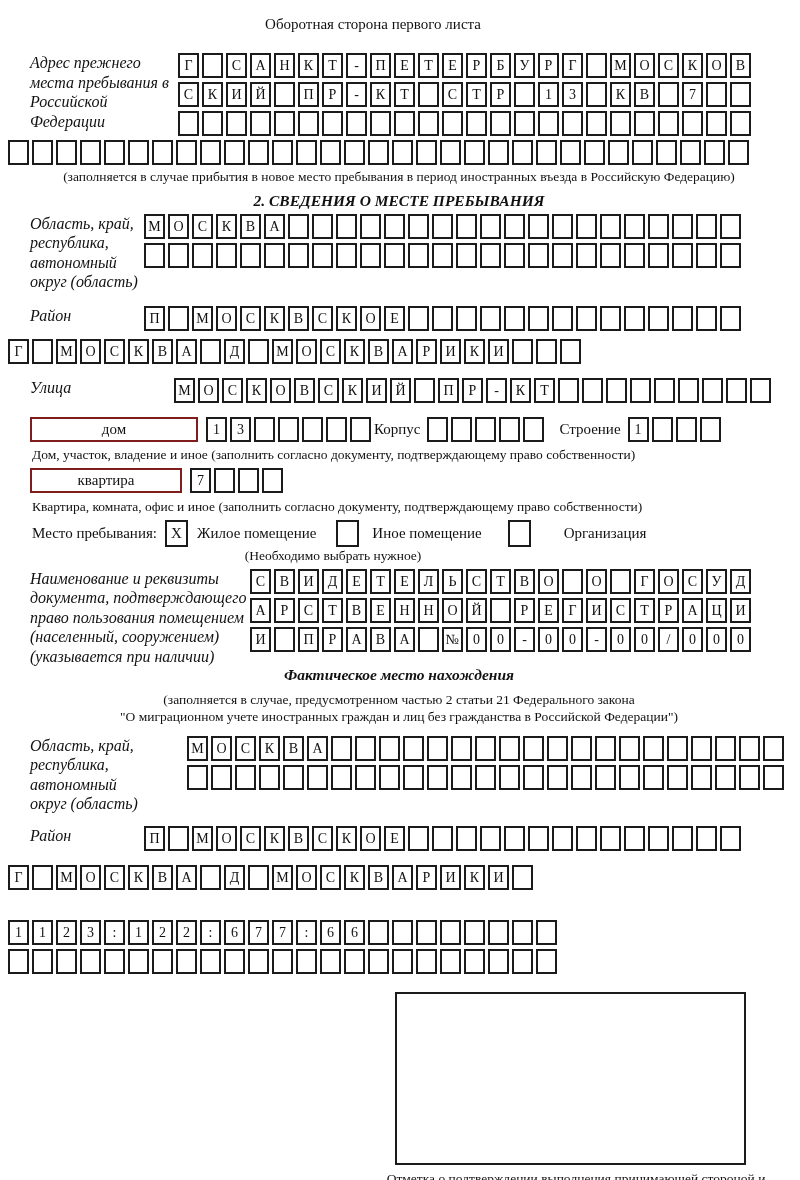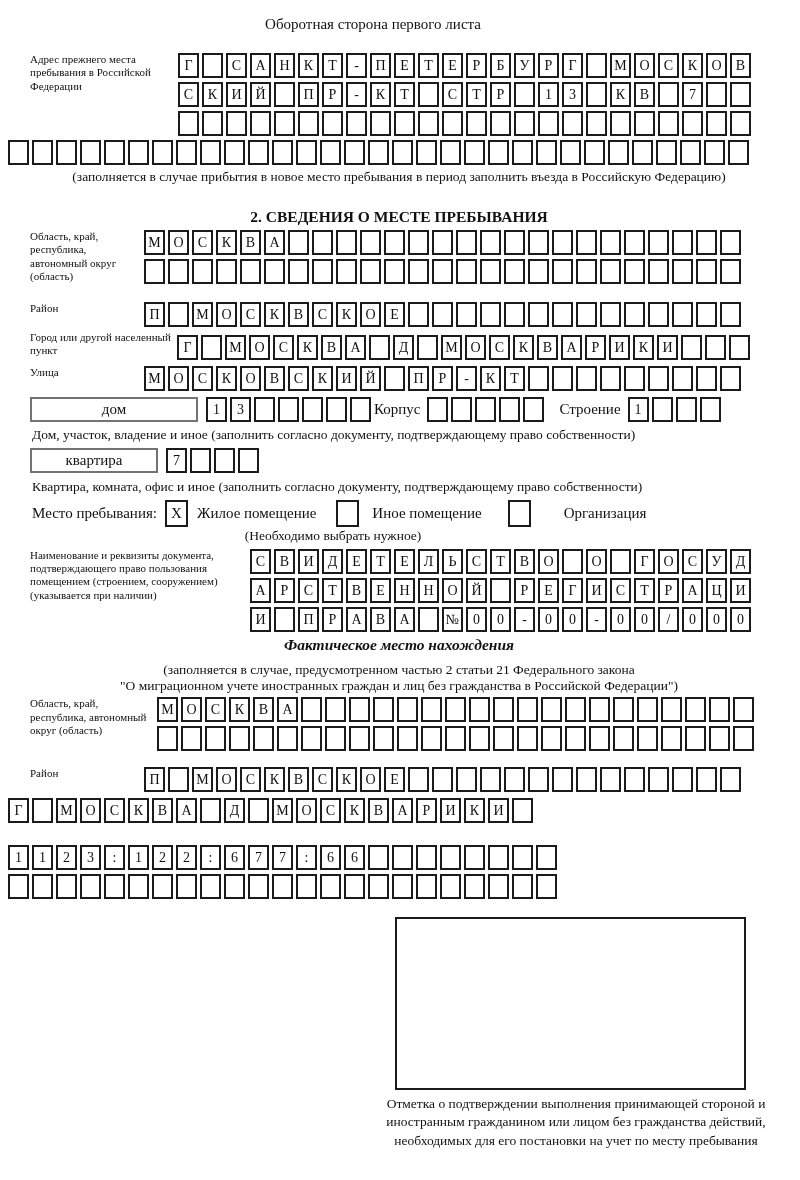--- a/index.html
+++ b/index.html
@@ -4,104 +4,103 @@
 <style>
   html,body{margin:0;padding:0;background:#fff;}
   body{
     width:800px;height:1180px;overflow:hidden;
     font-family:"Liberation Serif","DejaVu Serif",serif;
     color:#111;position:relative;
   }
   .sheet{padding:16px 10px 0 8px;}
   .hdr-note{text-align:center;font-size:15px;padding-right:52px;}
   .frow{display:flex;align-items:flex-start;}
-  .lbl{font-size:11px;line-height:1.22;flex:0 0 auto;}
+  .lbl{font-size:16px;line-height:1.22;flex:0 0 auto;font-style:italic;}
   .cellrows{flex:0 0 auto;}
   .cellrow{white-space:nowrap;height:25px;margin-bottom:4px;}
   .cell,.chk{
     display:inline-block;box-sizing:border-box;
     width:21px;height:25px;margin-right:3px;
     border:2px solid #1b1b1b;
     font-size:14px;line-height:21px;text-align:center;
     vertical-align:top;overflow:hidden;
   }
   .chk{width:23px;height:27px;line-height:23px;font-size:15px;}
   .caption{font-size:13.5px;line-height:1.25;}
   .caption.center{text-align:center;}
   .sec-title{text-align:center;font-weight:bold;font-size:15.5px;}
   .bigbox{
     display:inline-block;box-sizing:border-box;height:25px;
-    border:2px solid #737373;text-align:center;font-size:15px;line-height:21px;
+    border:2px solid #7f1d1d;text-align:center;font-size:15px;line-height:21px;
     vertical-align:top;margin-right:8px;
   }
   .inline-lbl{display:inline-block;font-size:15px;line-height:25px;vertical-align:top;}
   .stamp-box{box-sizing:border-box;width:351px;height:173px;border:2px solid #1b1b1b;margin-left:387px;}
   .stamp-caption{width:424px;margin-left:356px;text-align:center;font-size:13.5px;line-height:1.35;margin-top:5px;}
-  .mt2{margin-top:2px;} .mt4{margin-top:4px;} .mt6{margin-top:22px;}
+  .mt2{margin-top:10px;gap:30px;} .mt4{margin-top:4px;} .mt6{margin-top:6px;font-style:italic;}
 </style>
 </head>
 <body>
 
 <div class="sheet">
 
   <div class="hdr-note">Оборотная сторона первого листа</div>
 
   <div class="frow" style="margin-top:20px;">
     <div class="lbl" style="width:148px;margin-left:22px;">Адрес прежнего места пребывания в Российской Федерации</div>
     <div class="cellrows">
       <div class="cellrow"><span class="cell">Г</span><span class="cell"></span><span class="cell">С</span><span class="cell">А</span><span class="cell">Н</span><span class="cell">К</span><span class="cell">Т</span><span class="cell">-</span><span class="cell">П</span><span class="cell">Е</span><span class="cell">Т</span><span class="cell">Е</span><span class="cell">Р</span><span class="cell">Б</span><span class="cell">У</span><span class="cell">Р</span><span class="cell">Г</span><span class="cell"></span><span class="cell">М</span><span class="cell">О</span><span class="cell">С</span><span class="cell">К</span><span class="cell">О</span><span class="cell">В</span></div>
       <div class="cellrow"><span class="cell">С</span><span class="cell">К</span><span class="cell">И</span><span class="cell">Й</span><span class="cell"></span><span class="cell">П</span><span class="cell">Р</span><span class="cell">-</span><span class="cell">К</span><span class="cell">Т</span><span class="cell"></span><span class="cell">С</span><span class="cell">Т</span><span class="cell">Р</span><span class="cell"></span><span class="cell">1</span><span class="cell">3</span><span class="cell"></span><span class="cell">К</span><span class="cell">В</span><span class="cell"></span><span class="cell">7</span><span class="cell"></span><span class="cell"></span></div>
       <div class="cellrow"><span class="cell"></span><span class="cell"></span><span class="cell"></span><span class="cell"></span><span class="cell"></span><span class="cell"></span><span class="cell"></span><span class="cell"></span><span class="cell"></span><span class="cell"></span><span class="cell"></span><span class="cell"></span><span class="cell"></span><span class="cell"></span><span class="cell"></span><span class="cell"></span><span class="cell"></span><span class="cell"></span><span class="cell"></span><span class="cell"></span><span class="cell"></span><span class="cell"></span><span class="cell"></span><span class="cell"></span></div>
     </div>
   </div>
   <div class="cellrow"><span class="cell"></span><span class="cell"></span><span class="cell"></span><span class="cell"></span><span class="cell"></span><span class="cell"></span><span class="cell"></span><span class="cell"></span><span class="cell"></span><span class="cell"></span><span class="cell"></span><span class="cell"></span><span class="cell"></span><span class="cell"></span><span class="cell"></span><span class="cell"></span><span class="cell"></span><span class="cell"></span><span class="cell"></span><span class="cell"></span><span class="cell"></span><span class="cell"></span><span class="cell"></span><span class="cell"></span><span class="cell"></span><span class="cell"></span><span class="cell"></span><span class="cell"></span><span class="cell"></span><span class="cell"></span><span class="cell"></span></div>
-  <div class="caption center">(заполняется в случае прибытия в новое место пребывания в период заполнить въезда в Российскую Федерацию)</div>
+  <div class="caption center">(заполняется в случае прибытия в новое место пребывания в период иностранных въезда в Российскую Федерацию)</div>
 
   <div class="sec-title mt6">2. СВЕДЕНИЯ О МЕСТЕ ПРЕБЫВАНИЯ</div>
 
   <div class="frow mt4">
     <div class="lbl" style="width:114px;margin-left:22px;">Область, край, республика, автономный округ (область)</div>
     <div class="cellrows">
       <div class="cellrow"><span class="cell">М</span><span class="cell">О</span><span class="cell">С</span><span class="cell">К</span><span class="cell">В</span><span class="cell">А</span><span class="cell"></span><span class="cell"></span><span class="cell"></span><span class="cell"></span><span class="cell"></span><span class="cell"></span><span class="cell"></span><span class="cell"></span><span class="cell"></span><span class="cell"></span><span class="cell"></span><span class="cell"></span><span class="cell"></span><span class="cell"></span><span class="cell"></span><span class="cell"></span><span class="cell"></span><span class="cell"></span><span class="cell"></span></div>
       <div class="cellrow"><span class="cell"></span><span class="cell"></span><span class="cell"></span><span class="cell"></span><span class="cell"></span><span class="cell"></span><span class="cell"></span><span class="cell"></span><span class="cell"></span><span class="cell"></span><span class="cell"></span><span class="cell"></span><span class="cell"></span><span class="cell"></span><span class="cell"></span><span class="cell"></span><span class="cell"></span><span class="cell"></span><span class="cell"></span><span class="cell"></span><span class="cell"></span><span class="cell"></span><span class="cell"></span><span class="cell"></span><span class="cell"></span></div>
     </div>
   </div>
 
   <div class="frow" style="margin-top:14px;">
     <div class="lbl" style="width:114px;margin-left:22px;">Район</div>
     <div class="cellrow"><span class="cell">П</span><span class="cell"></span><span class="cell">М</span><span class="cell">О</span><span class="cell">С</span><span class="cell">К</span><span class="cell">В</span><span class="cell">С</span><span class="cell">К</span><span class="cell">О</span><span class="cell">Е</span><span class="cell"></span><span class="cell"></span><span class="cell"></span><span class="cell"></span><span class="cell"></span><span class="cell"></span><span class="cell"></span><span class="cell"></span><span class="cell"></span><span class="cell"></span><span class="cell"></span><span class="cell"></span><span class="cell"></span><span class="cell"></span></div>
   </div>
 
   <div class="frow">
-    <div class="lbl" style="width:147px;margin-left:22px;">Город или другой населенный пункт</div>
     <div class="cellrow mt4"><span class="cell">Г</span><span class="cell"></span><span class="cell">М</span><span class="cell">О</span><span class="cell">С</span><span class="cell">К</span><span class="cell">В</span><span class="cell">А</span><span class="cell"></span><span class="cell">Д</span><span class="cell"></span><span class="cell">М</span><span class="cell">О</span><span class="cell">С</span><span class="cell">К</span><span class="cell">В</span><span class="cell">А</span><span class="cell">Р</span><span class="cell">И</span><span class="cell">К</span><span class="cell">И</span><span class="cell"></span><span class="cell"></span><span class="cell"></span></div>
   </div>
 
   <div class="frow mt2">
     <div class="lbl" style="width:114px;margin-left:22px;">Улица</div>
     <div class="cellrow"><span class="cell">М</span><span class="cell">О</span><span class="cell">С</span><span class="cell">К</span><span class="cell">О</span><span class="cell">В</span><span class="cell">С</span><span class="cell">К</span><span class="cell">И</span><span class="cell">Й</span><span class="cell"></span><span class="cell">П</span><span class="cell">Р</span><span class="cell">-</span><span class="cell">К</span><span class="cell">Т</span><span class="cell"></span><span class="cell"></span><span class="cell"></span><span class="cell"></span><span class="cell"></span><span class="cell"></span><span class="cell"></span><span class="cell"></span><span class="cell"></span></div>
   </div>
 
   <div class="mt2" style="white-space:nowrap;">
     <span style="display:inline-block;width:22px;"></span><span class="bigbox" style="width:168px;">дом</span><span class="cellrow" style="display:inline-block;"><span class="cell">1</span><span class="cell">3</span><span class="cell"></span><span class="cell"></span><span class="cell"></span><span class="cell"></span><span class="cell"></span></span><span class="inline-lbl" style="margin-right:7px;">Корпус</span><span class="cellrow" style="display:inline-block;"><span class="cell"></span><span class="cell"></span><span class="cell"></span><span class="cell"></span><span class="cell"></span></span><span class="inline-lbl" style="margin-left:12px;margin-right:7px;">Строение</span><span class="cellrow" style="display:inline-block;"><span class="cell">1</span><span class="cell"></span><span class="cell"></span><span class="cell"></span></span>
   </div>
   <div class="caption" style="margin-left:24px;margin-top:1px;">Дом, участок, владение и иное (заполнить согласно документу, подтверждающему право собственности)</div>
 
   <div class="mt4" style="white-space:nowrap;">
-    <span style="display:inline-block;width:22px;"></span><span class="bigbox" style="width:128px;">квартира</span><span class="cellrow" style="display:inline-block;"><span class="cell">7</span><span class="cell"></span><span class="cell"></span><span class="cell"></span></span>
+    <span style="display:inline-block;width:22px;"></span><span class="bigbox" style="width:152px;">квартира</span><span class="cellrow" style="display:inline-block;"><span class="cell">7</span><span class="cell"></span><span class="cell"></span><span class="cell"></span></span>
   </div>
   <div class="caption" style="margin-left:24px;margin-top:2px;">Квартира, комната, офис и иное (заполнить согласно документу, подтверждающему право собственности)</div>
 
   <div class="mt4" style="white-space:nowrap;margin-left:24px;">
     <span class="inline-lbl" style="margin-right:8px;line-height:27px;">Место пребывания:</span><span class="chk">X</span><span class="inline-lbl" style="margin-left:6px;margin-right:20px;line-height:27px;">Жилое помещение</span><span class="chk"></span><span class="inline-lbl" style="margin-left:10px;margin-right:26px;line-height:27px;">Иное помещение</span><span class="chk"></span><span class="inline-lbl" style="margin-left:30px;line-height:27px;">Организация</span>
   </div>
   <div class="caption" style="text-align:center;width:650px;margin-top:1px;">(Необходимо выбрать нужное)</div>
 
   <div class="frow mt4">
-    <div class="lbl" style="width:218px;margin-left:22px;">Наименование и реквизиты документа, подтверждающего право пользования помещением (строением, сооружением) (указывается при наличии)</div>
+    <div class="lbl" style="width:218px;margin-left:22px;">Наименование и реквизиты документа, подтверждающего право пользования помещением (населенный, сооружением) (указывается при наличии)</div>
     <div class="cellrows" style="margin-left:2px;">
       <div class="cellrow"><span class="cell">С</span><span class="cell">В</span><span class="cell">И</span><span class="cell">Д</span><span class="cell">Е</span><span class="cell">Т</span><span class="cell">Е</span><span class="cell">Л</span><span class="cell">Ь</span><span class="cell">С</span><span class="cell">Т</span><span class="cell">В</span><span class="cell">О</span><span class="cell"></span><span class="cell">О</span><span class="cell"></span><span class="cell">Г</span><span class="cell">О</span><span class="cell">С</span><span class="cell">У</span><span class="cell">Д</span></div>
       <div class="cellrow"><span class="cell">А</span><span class="cell">Р</span><span class="cell">С</span><span class="cell">Т</span><span class="cell">В</span><span class="cell">Е</span><span class="cell">Н</span><span class="cell">Н</span><span class="cell">О</span><span class="cell">Й</span><span class="cell"></span><span class="cell">Р</span><span class="cell">Е</span><span class="cell">Г</span><span class="cell">И</span><span class="cell">С</span><span class="cell">Т</span><span class="cell">Р</span><span class="cell">А</span><span class="cell">Ц</span><span class="cell">И</span></div>
       <div class="cellrow"><span class="cell">И</span><span class="cell"></span><span class="cell">П</span><span class="cell">Р</span><span class="cell">А</span><span class="cell">В</span><span class="cell">А</span><span class="cell"></span><span class="cell">№</span><span class="cell">0</span><span class="cell">0</span><span class="cell">-</span><span class="cell">0</span><span class="cell">0</span><span class="cell">-</span><span class="cell">0</span><span class="cell">0</span><span class="cell">/</span><span class="cell">0</span><span class="cell">0</span><span class="cell">0</span></div>
     </div>
   </div>
 
   <div class="sec-title" style="font-style:italic;">Фактическое место нахождения</div>
   <div class="caption center" style="margin-top:8px;">(заполняется в случае, предусмотренном частью 2 статьи 21 Федерального закона</div>
   <div class="caption center">"О миграционном учете иностранных граждан и лиц без гражданства в Российской Федерации")</div>

